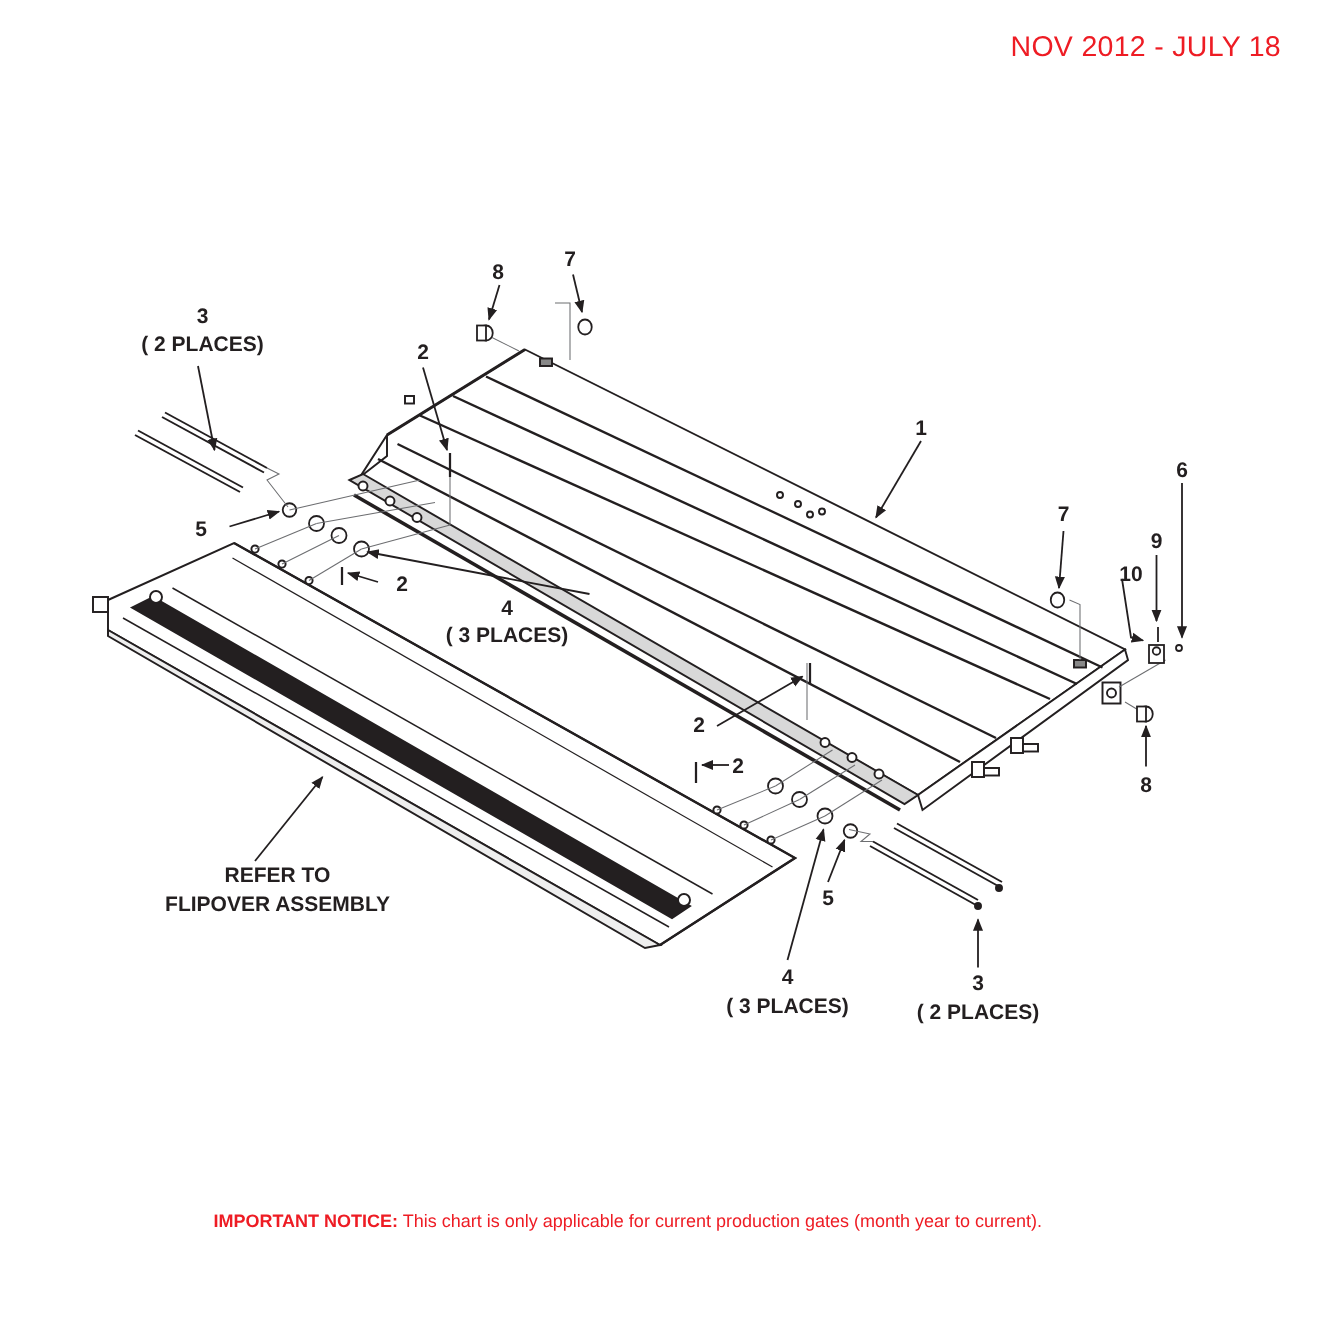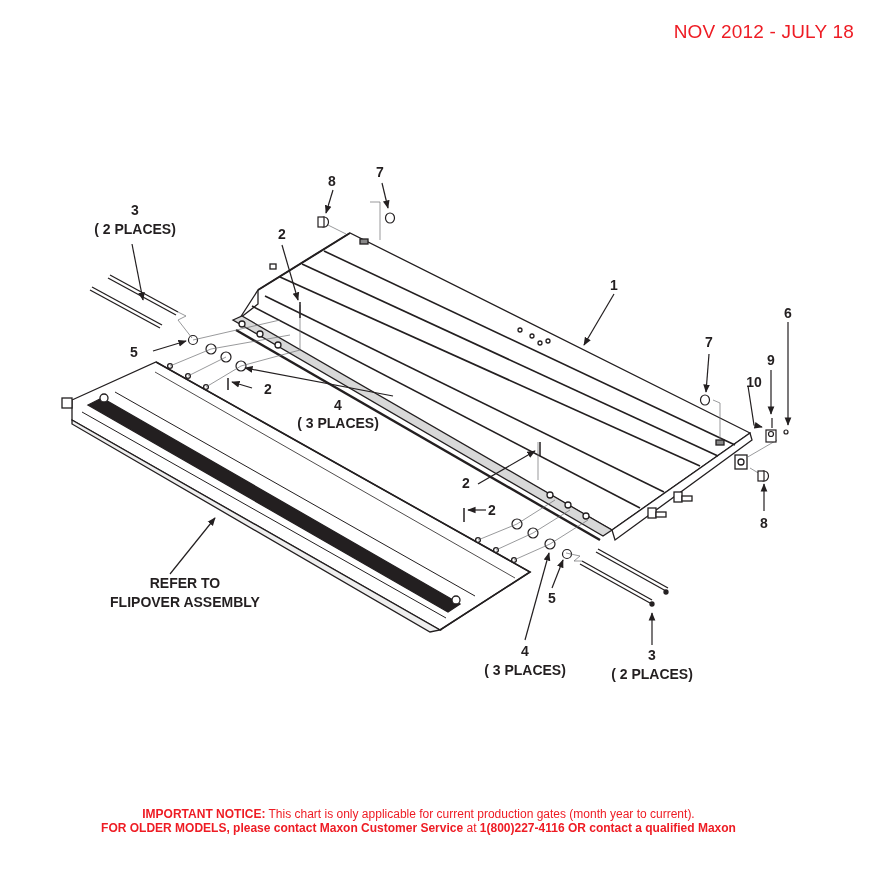--- a/index.html
+++ b/index.html
@@ -207,14 +207,13 @@
     <text class="callout" x="764" y="528" text-anchor="middle">8</text>
     <text class="callout" x="771" y="365" text-anchor="middle">9</text>
     <text class="callout" x="754" y="387" text-anchor="middle">10</text>
     <text class="callout" x="185" y="588" text-anchor="middle">REFER TO</text>
     <text class="callout" x="185" y="607" text-anchor="middle">FLIPOVER ASSEMBLY</text>
   </g>
 </svg>
 
 <div class="notice">
   <div><b>IMPORTANT NOTICE:</b><span style="color:#ee1c24"> This chart is only applicable for current production gates (month year to current).</span></div>
-  <div><b>FOR OLDER MODELS, please contact Maxon Customer Service</b><span> at </span><b>1(800)227-4116 OR contact a qualified Maxon</b></div>
 </div>
 
 </body></html>

